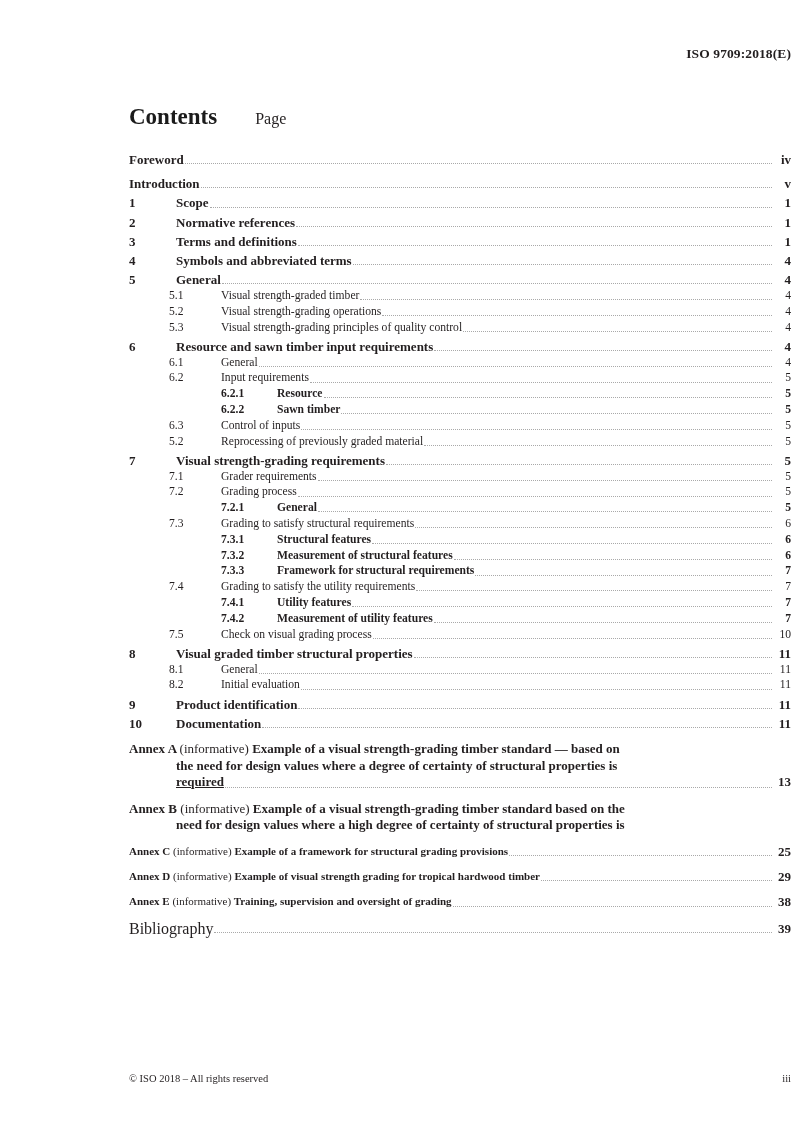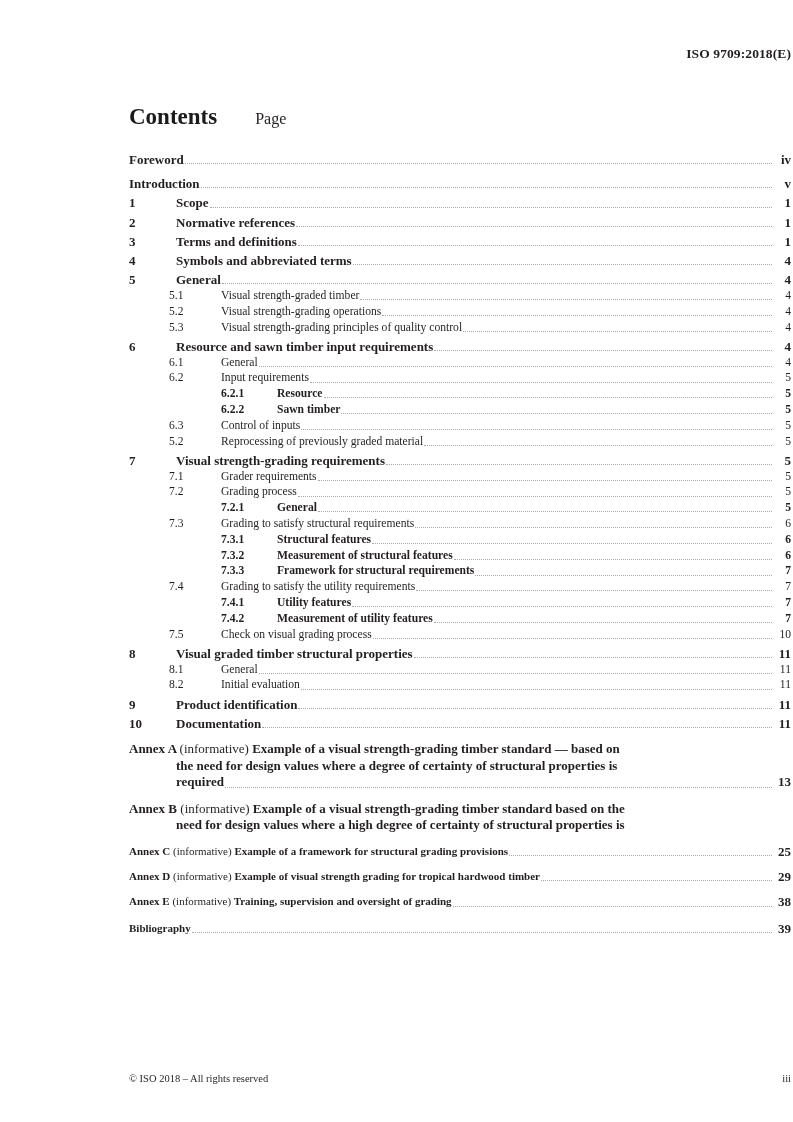--- a/index.html
+++ b/index.html
@@ -137,30 +137,30 @@
   .annex-text .informative {
     font-weight: normal;
   }
   .annex-tail {
     display: flex;
     align-items: flex-end;
     width: 100%;
     padding-left: 47px;
     box-sizing: border-box;
   }
-  .annex-tail .label { font-weight: bold; font-size: 13px; }
+  .annex-tail .label { font-weight: bold; font-size: 13px; text-decoration: underline; }
   .annex-tail .pg    { font-weight: bold; font-size: 13px; }
   .annex-tail .ital  { font-style: italic; }
 
   
   .row.annex .label { font-weight: bold; font-size: 11px; }
   .row.annex .pg    { font-weight: bold; font-size: 13px; }
   .row.annex .informative { font-weight: normal; }
 
-  .row.biblio .label { font-weight: bold; font-size: 11px; }
+  .row.biblio .label { font-weight: normal; font-size: 16px; }
   .row.biblio .pg    { font-weight: bold; font-size: 13px; }
 
   
   .footer {
     position: absolute;
     left: 93px;
     right: 38px;
     bottom: 38px;
     display: flex;
     justify-content: space-between;

